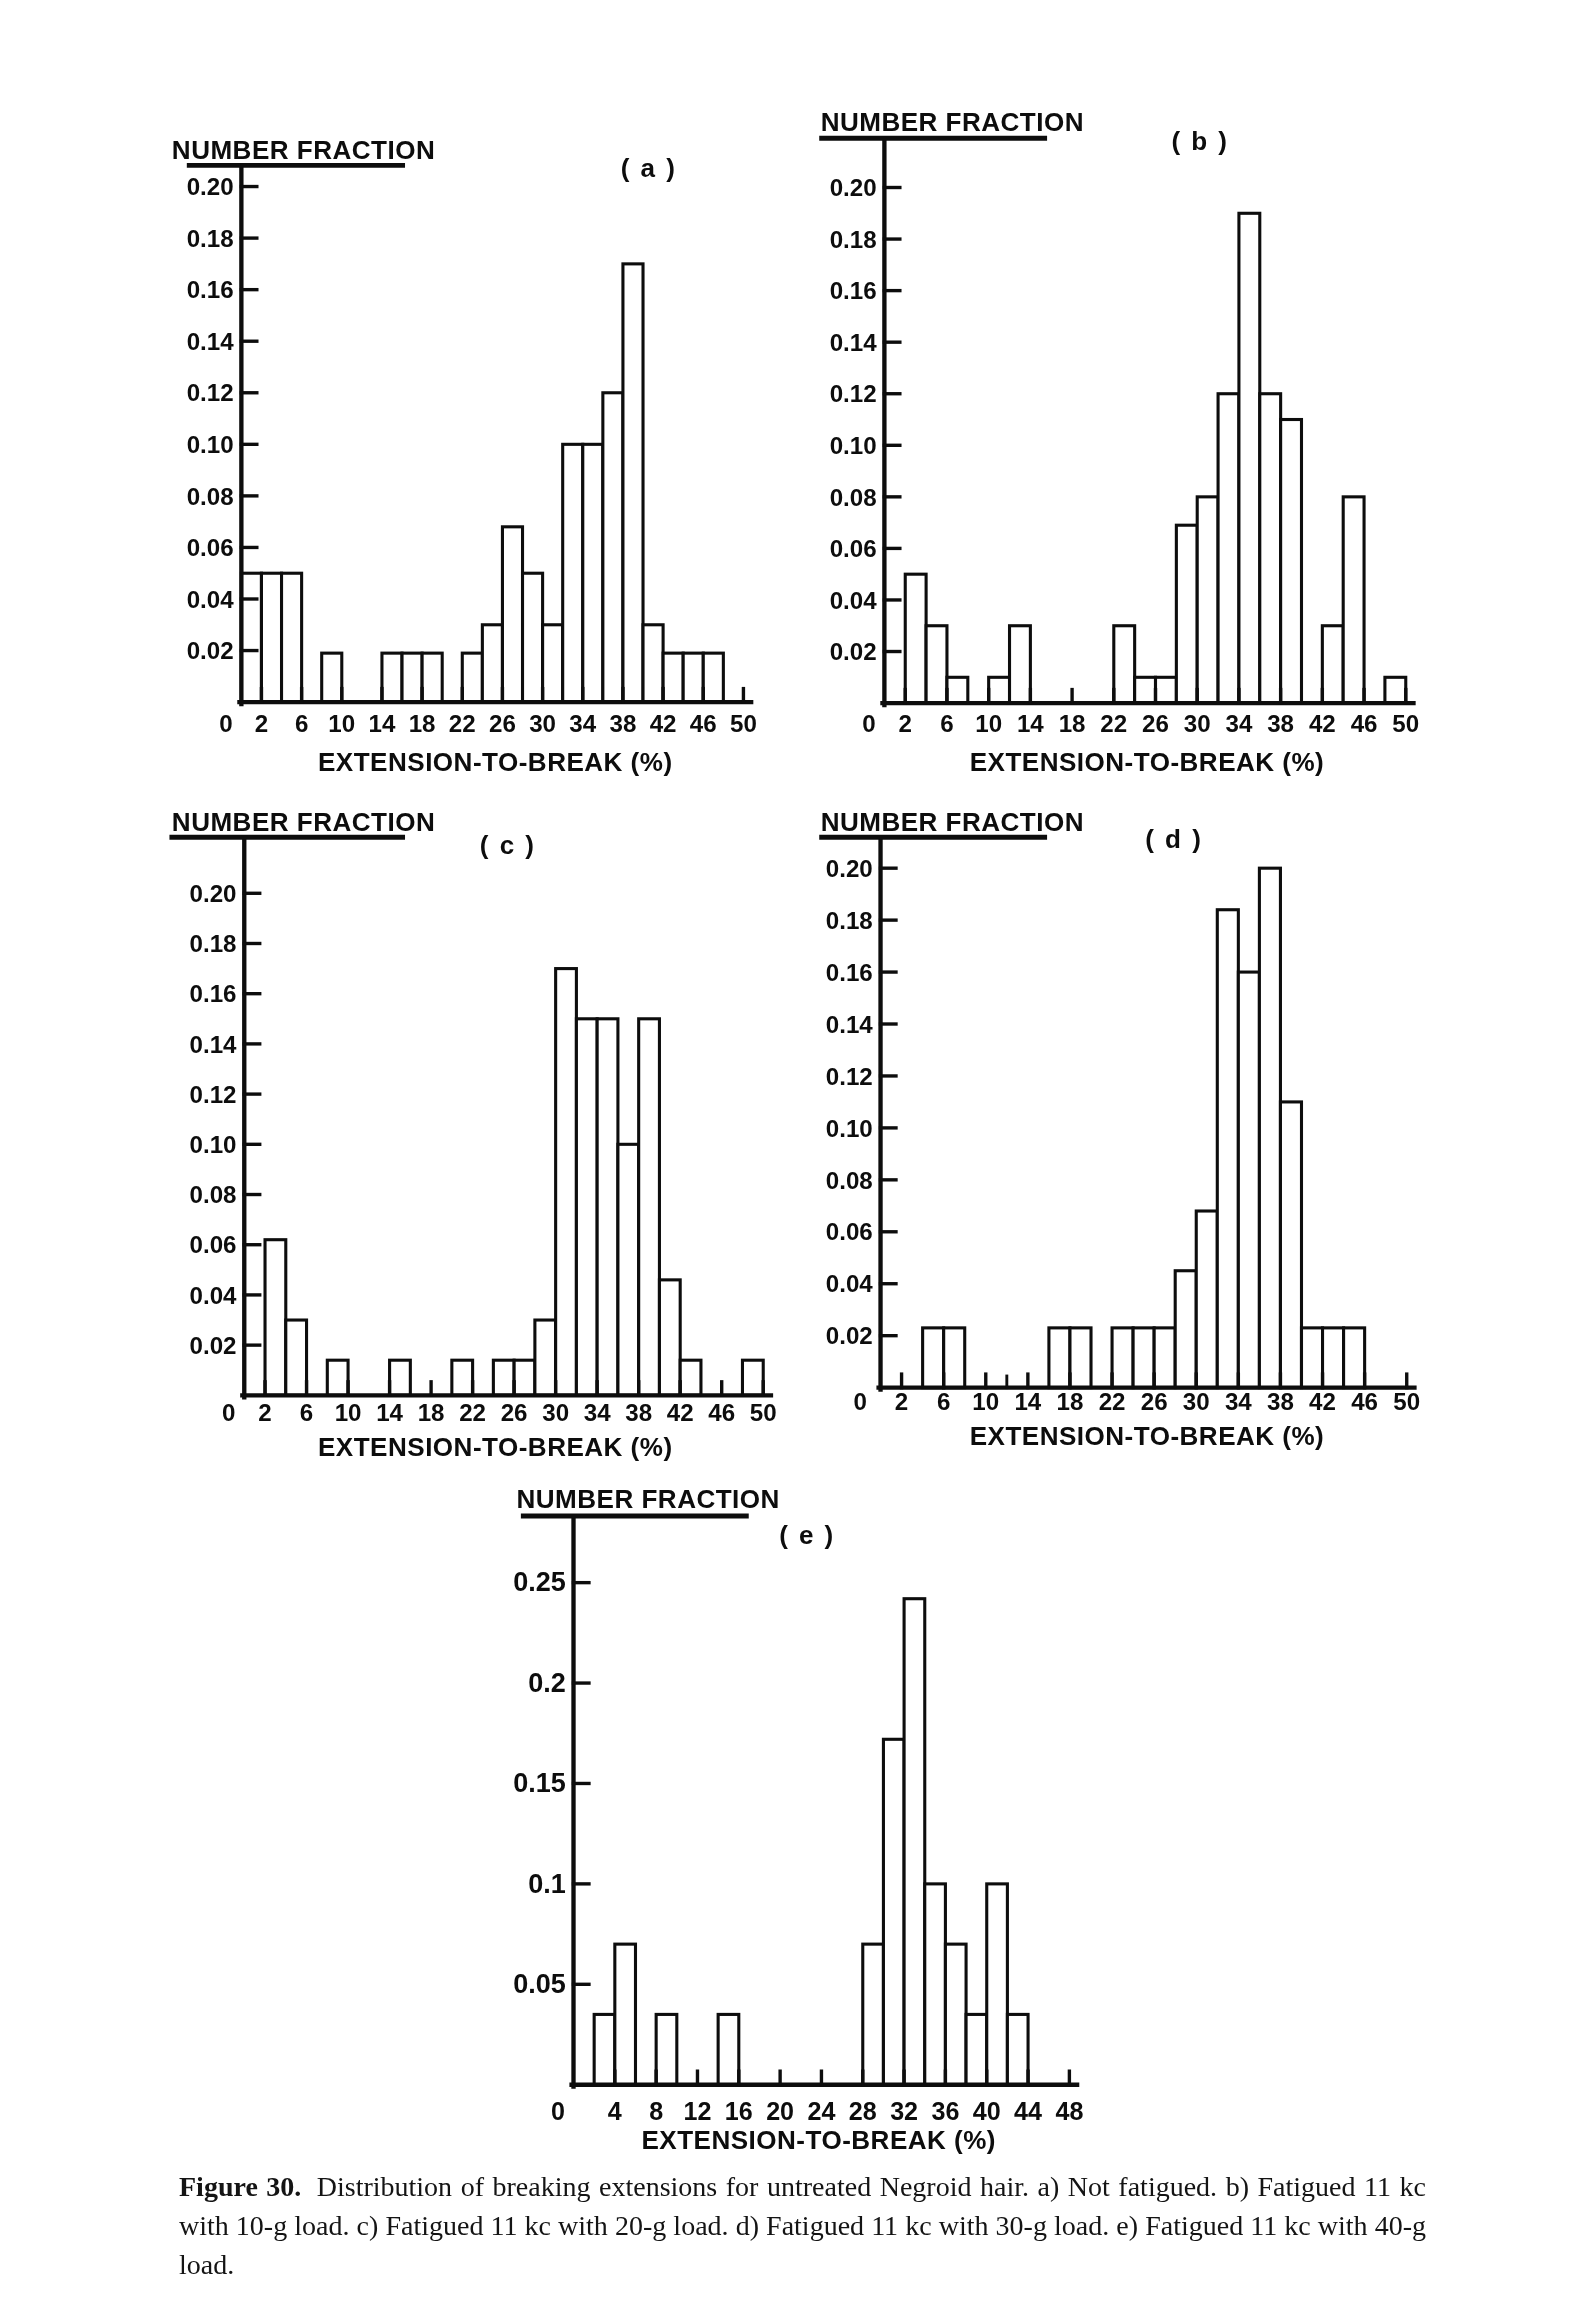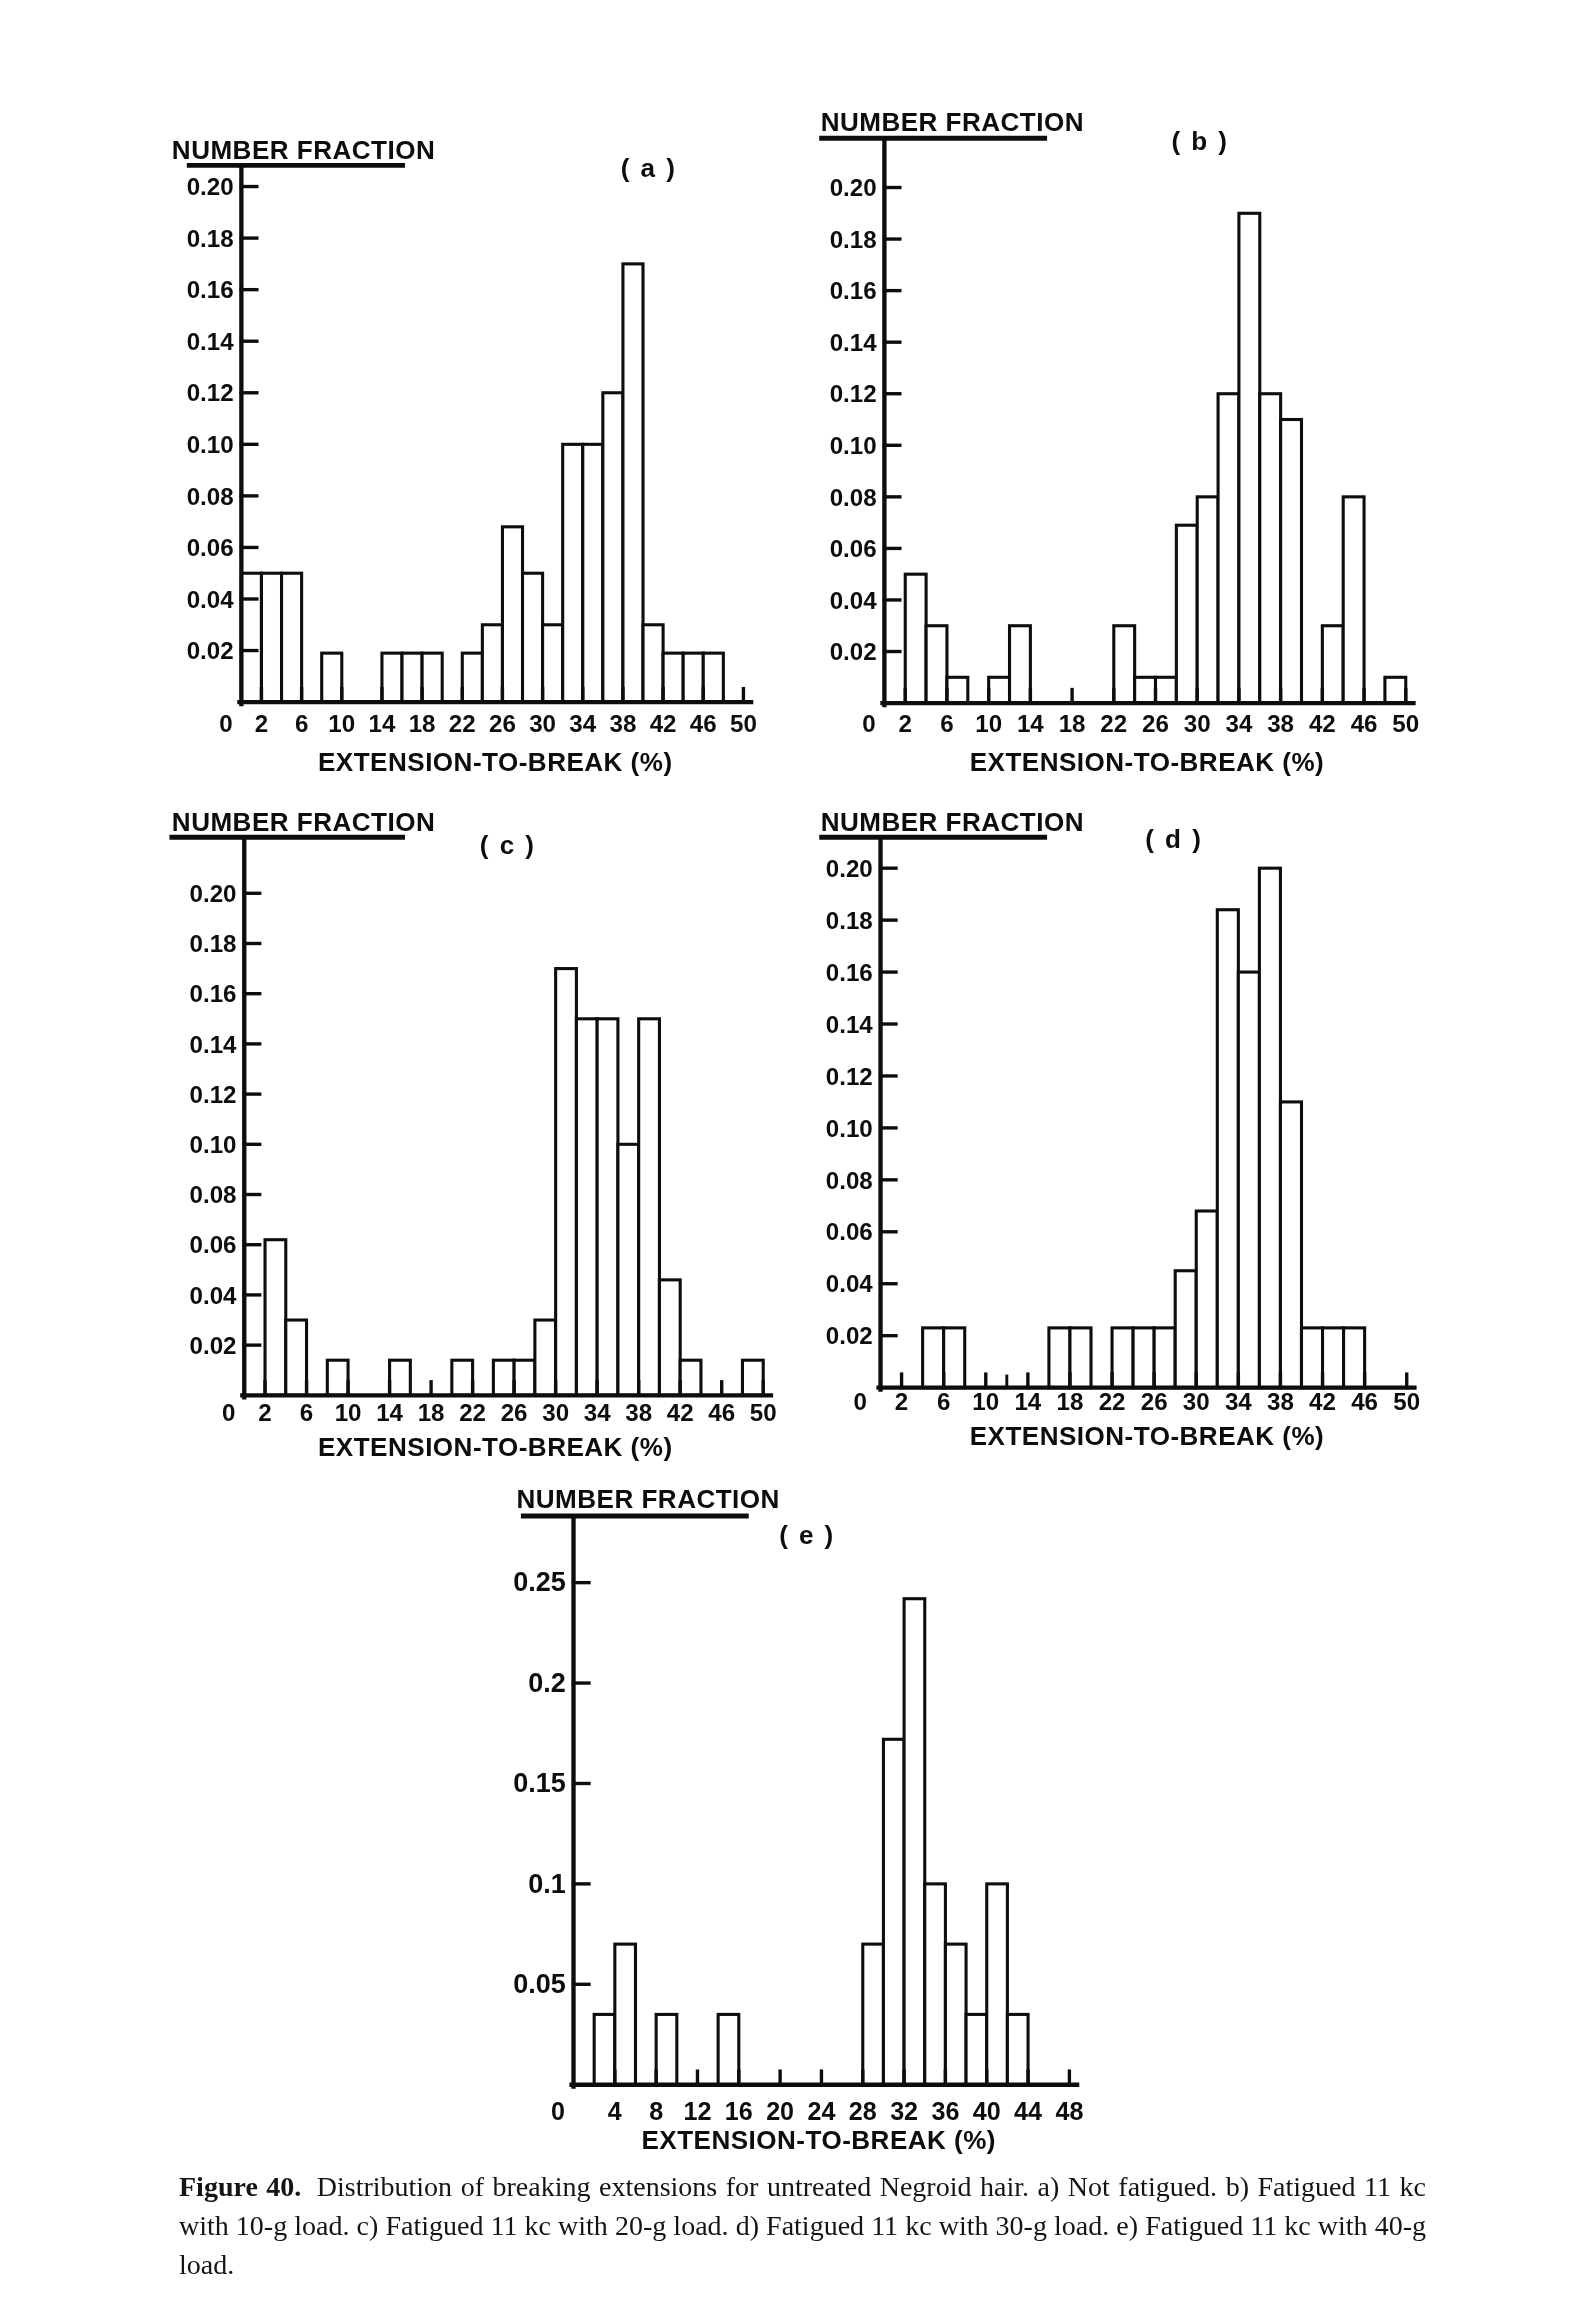--- a/index.html
+++ b/index.html
@@ -379,17 +379,17 @@
         <line x1="1107.6" y1="2159" x2="1107.6" y2="2145" stroke="#0d0d0d" stroke-width="3.5" stroke-linecap="square"></line>
         <text x="1107.6" y="2196" text-anchor="middle" font-size="26">48</text>
         <text x="535" y="1562" text-anchor="start" class="chart-title-text">NUMBER FRACTION</text>
         <line x1="542" y1="1570" x2="773" y2="1570" stroke="#0d0d0d" stroke-width="5" stroke-linecap="square"></line>
         <text x="836" y="1599" text-anchor="middle" class="panel-label-text">( e )</text>
         <text x="848" y="2226" text-anchor="middle" class="axis-title-text">EXTENSION-TO-BREAK (%)</text>
       </g>
   </svg>
 
   <footer class="caption">
-    <span class="cap-label">Figure 40.</span><span>Distribution of breaking extensions for untreated Negroid hair. a) Not fatigued. b) Fatigued 11 kc with 10-g load. c) Fatigued 11 kc with 20-g load. d) Fatigued 11 kc with 30-g load. e) Fatigued 11 kc with 40-g load.</span>
+    <span class="cap-label">Figure 30.</span><span>Distribution of breaking extensions for untreated Negroid hair. a) Not fatigued. b) Fatigued 11 kc with 10-g load. c) Fatigued 11 kc with 20-g load. d) Fatigued 11 kc with 30-g load. e) Fatigued 11 kc with 40-g load.</span>
   </footer>
 
 </div>
 
 
 </body></html>

